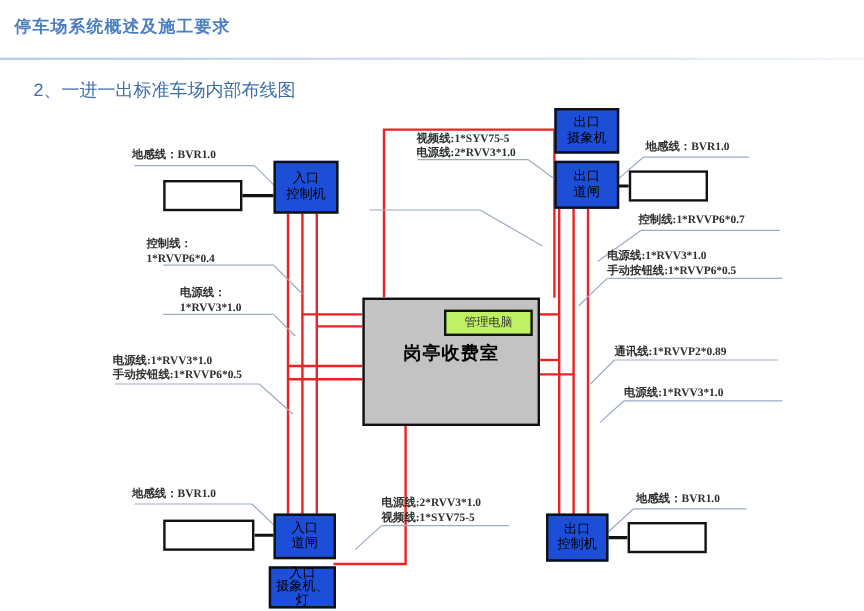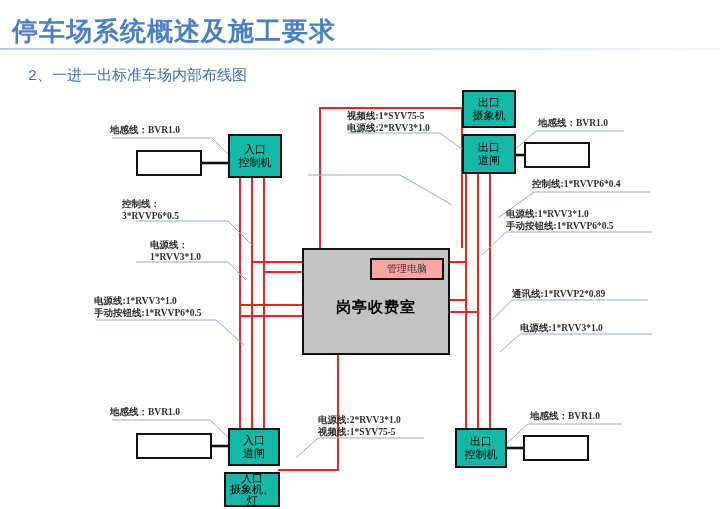--- a/index.html
+++ b/index.html
@@ -10,78 +10,78 @@
     overflow:hidden;
     position:relative;
   }
   #root{position:relative;width:720px;height:509px;}
 
   
   .slide-title{
     position:absolute;left:12px;top:14px;
     font-family:"Liberation Sans","DejaVu Sans",sans-serif;
     font-weight:bold;
-    font-size:26px;
+    font-size:14px;
     letter-spacing:1px;
     color:#4b7fc0;
     white-space:nowrap;
   }
   .title-rule{
     position:absolute;left:0px;top:48px;width:720px;height:2px;
     background:linear-gradient(to right,#b8cde4 0%,#dce8f4 70%,#f2f6fa 100%);
   }
   .section-label{
     position:absolute;left:28px;top:66px;
-    font-family:Liberation Mono, monospace;
+    font-family:Liberation Sans, sans-serif;
     font-size:15px;
     color:#3f6fa8;
     white-space:nowrap;
   }
 
   
   #diagram{position:absolute;left:0;top:0;width:720px;height:509px;}
   #diagram svg{position:absolute;left:0;top:0;}
 
   
   .box{
     position:absolute;
     box-sizing:border-box;
     border:2px solid #111;
-    background:#14b8a6;
+    background:#1d4ed8;
     display:flex;align-items:center;justify-content:center;
     text-align:center;
     font-family:"Liberation Serif","DejaVu Serif",serif;
     font-size:11px;
     line-height:13px;
     color:#000;
     z-index:5;
   }
   .box.loop{background:#fff;}
   .hut{
     position:absolute;
     box-sizing:border-box;
     border:2px solid #111;
     background:#c3c3c3;
     z-index:4;
   }
   .hut-label{
     position:absolute;
-    left:0;right:0;top:48px;
+    left:0;right:0;top:35px;
     text-align:center;
     font-family:"Liberation Serif","DejaVu Serif",serif;
     font-weight:bold;
     font-size:15px;
     color:#000;
     letter-spacing:1px;
   }
   .pc{
     position:absolute;
     box-sizing:border-box;
     border:2px solid #111;
-    background:#fca5a5;
+    background:#bef264;
     display:flex;align-items:center;justify-content:center;
     font-family:"Liberation Serif","DejaVu Serif",serif;
     font-size:10px;
     color:#333;
     z-index:6;
   }
 
   
   .note{
     position:absolute;
@@ -241,30 +241,30 @@
     </div>
 
     <div class="note" style="left:347px;top:110px;">
       <span>视频线:1*SYV75-5</span>
       <span>电源线:2*RVV3*1.0</span>
     </div>
 
 
     <div class="note" style="left:122px;top:198px;">
       <span>控制线：</span>
-      <span>3*RVVP6*0.5</span>
+      <span>1*RVVP6*0.4</span>
     </div>
 
     <div class="note" style="left:150px;top:239px;">
       <span>电源线：</span>
       <span>1*RVV3*1.0</span>
     </div>
 
     <div class="note" style="left:532px;top:178px;">
-      <span>控制线:1*RVVP6*0.4</span>
+      <span>控制线:1*RVVP6*0.7</span>
     </div>
 
     <div class="note" style="left:506px;top:208px;">
       <span>电源线:1*RVV3*1.0</span>
       <span>手动按钮线:1*RVVP6*0.5</span>
     </div>
 
     <div class="note" style="left:94px;top:295px;">
       <span>电源线:1*RVV3*1.0</span>
       <span>手动按钮线:1*RVVP6*0.5</span>

